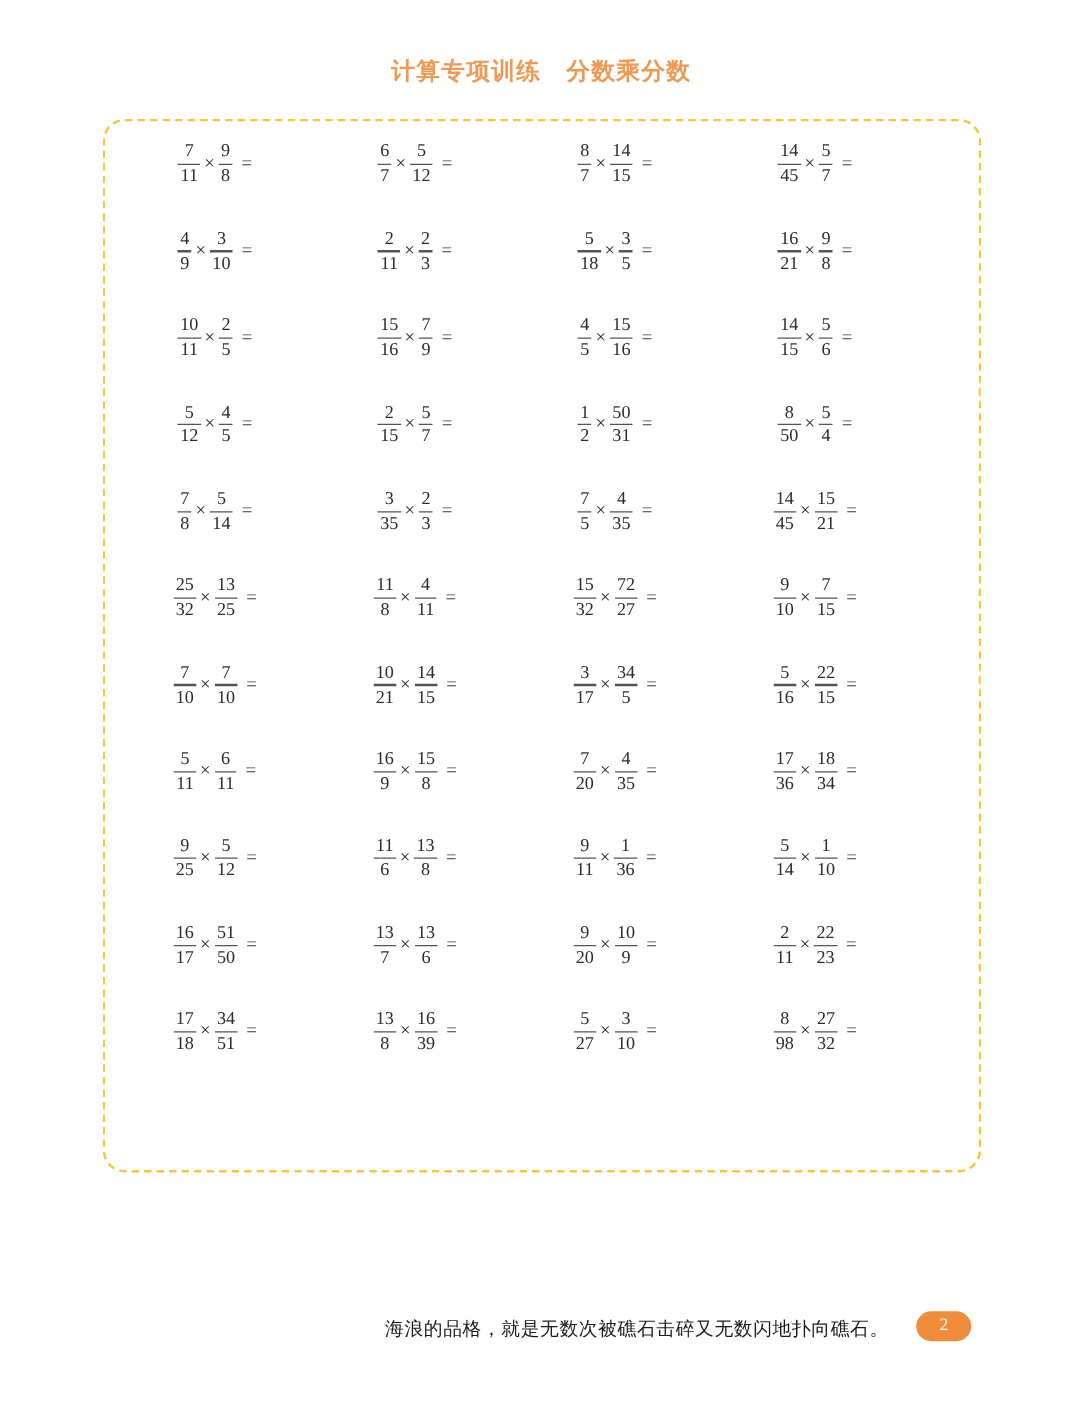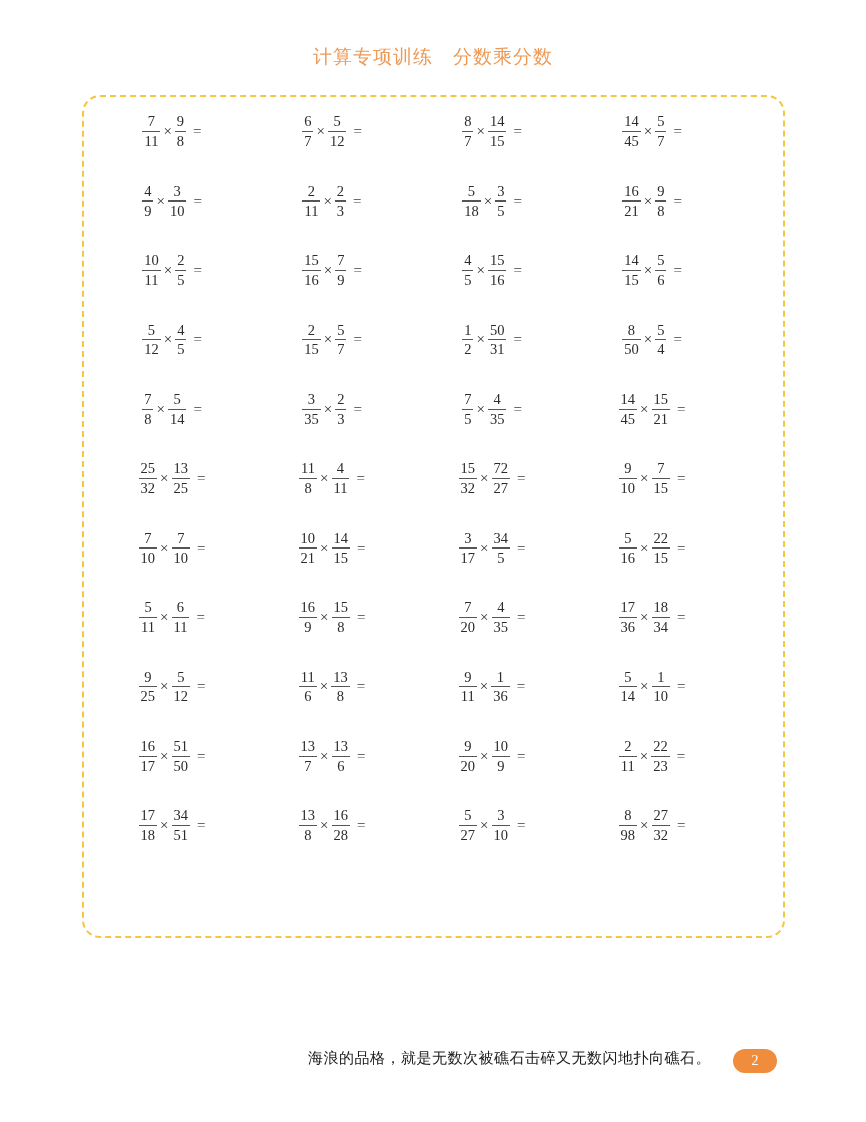--- a/index.html
+++ b/index.html
@@ -12,21 +12,21 @@
     overflow: hidden;
   }
 
   .page-title {
     position: absolute;
     top: 44px;
     left: 0;
     width: 100%;
     text-align: center;
     font-size: 19px;
-    font-weight: normal;
+    font-weight: bold;
     color: #ed9a57;
     letter-spacing: 1px;
   }
 
   .worksheet-box {
     position: absolute;
     left: 82px;
     top: 95px;
     width: 703px;
     height: 843px;
@@ -68,21 +68,21 @@
 
   .op { margin: 0 3px; font-size: 15px; }
   .eq { margin-left: 7px; font-size: 15px; color: #3a3a3a; }
 
   .footer {
     position: absolute;
     top: 1049px;
     left: 0;
     width: 100%;
     display: flex;
-    align-items: flex-start;
+    align-items: flex-end;
     justify-content: flex-end;
     padding-right: 89px;
     gap: 22px;
   }
   .footer-quote {
     font-size: 15px;
     color: #1a1a1a;
     letter-spacing: 0.5px;
   }
   .page-badge {
@@ -682,21 +682,21 @@
       <div class="cell">
         <span class="frac">
           <span class="num">13</span>
           <span class="bar"></span>
           <span class="den">8</span>
         </span>
         <span class="op">×</span>
         <span class="frac">
           <span class="num">16</span>
           <span class="bar"></span>
-          <span class="den">28</span>
+          <span class="den">39</span>
         </span>
         <span class="eq">=</span>
       </div>
       <div class="cell">
         <span class="frac">
           <span class="num">5</span>
           <span class="bar"></span>
           <span class="den">27</span>
         </span>
         <span class="op">×</span>

